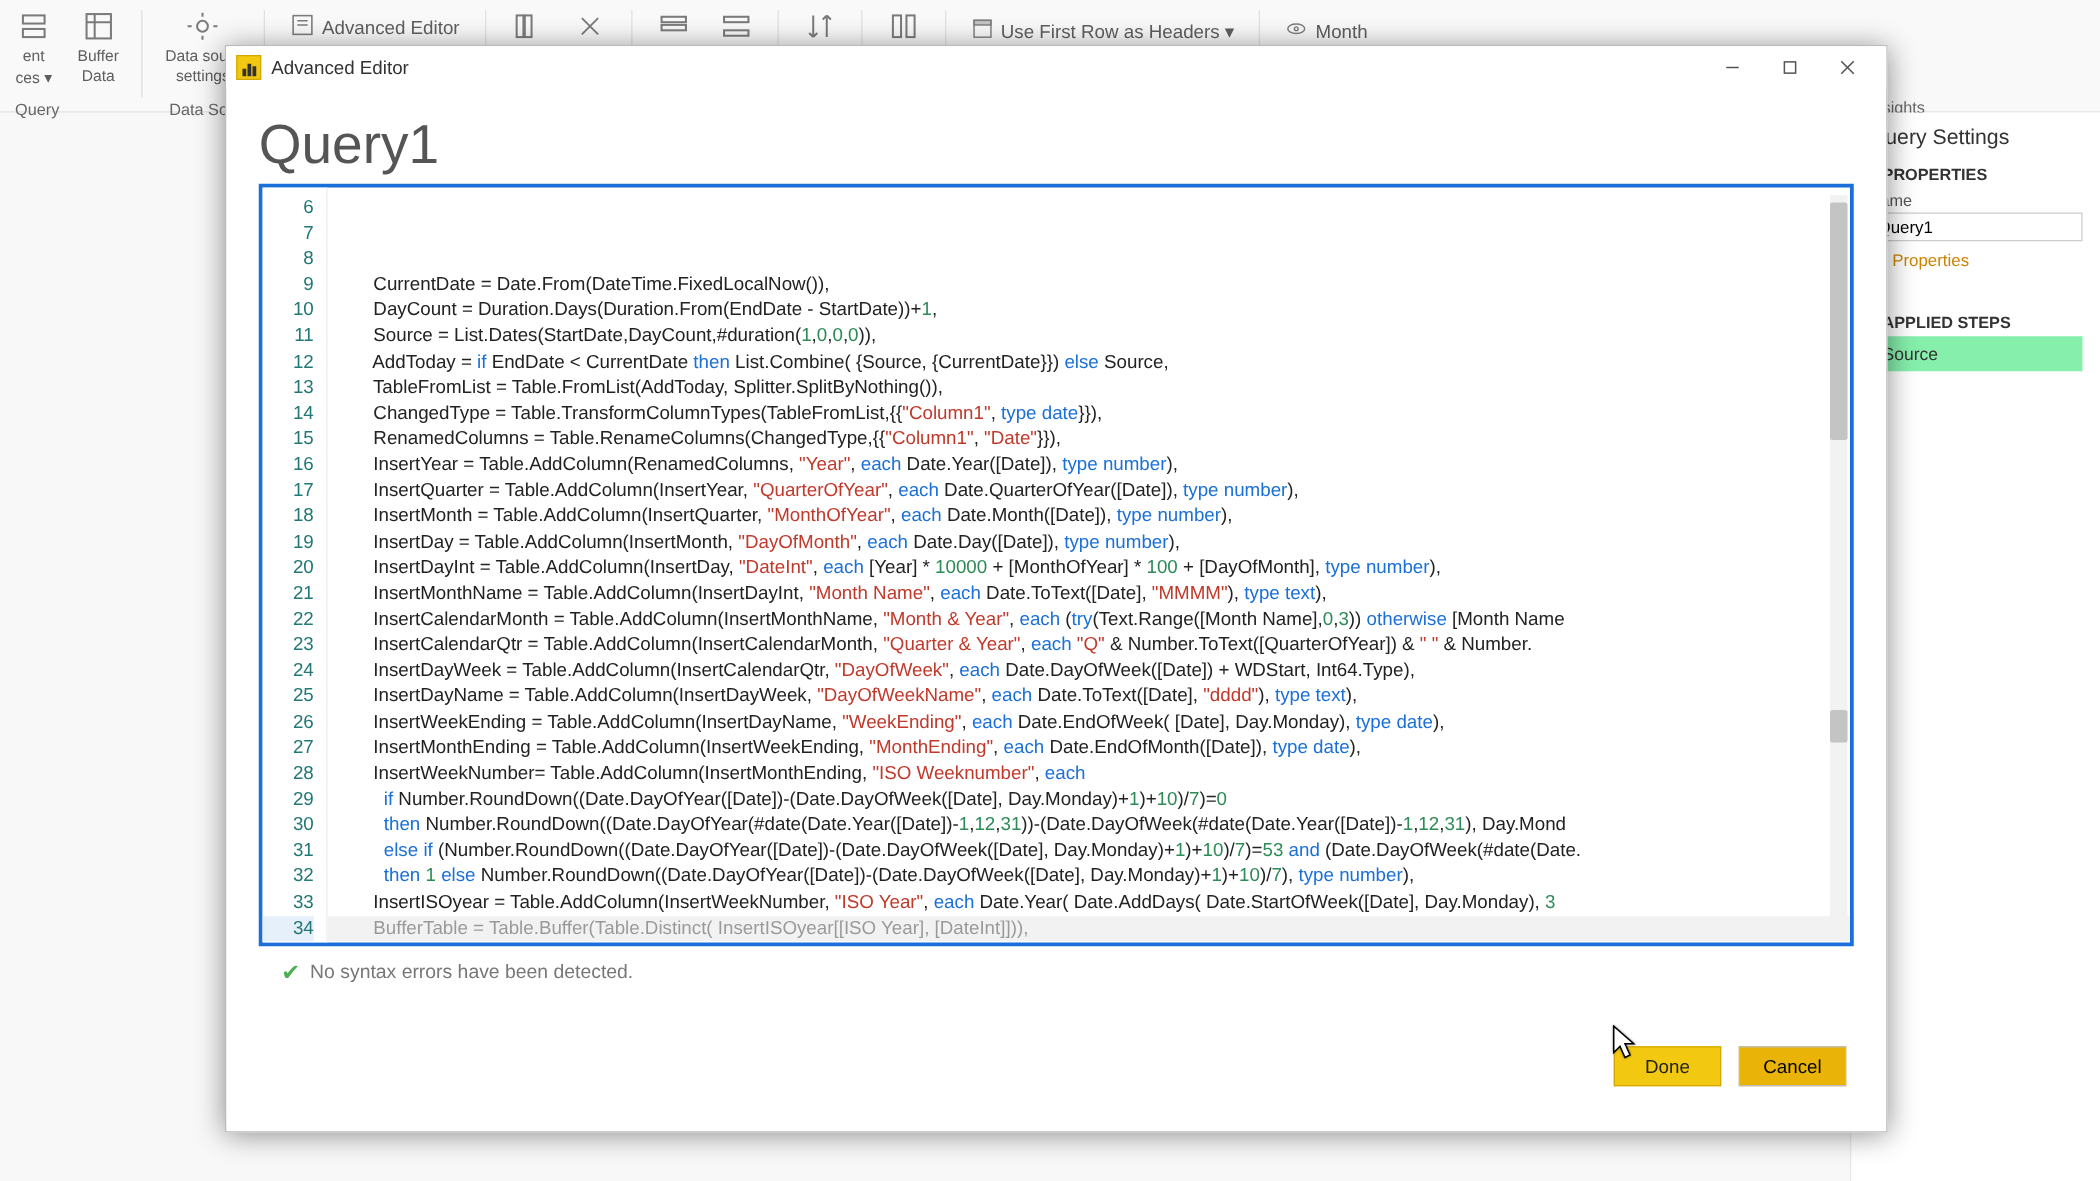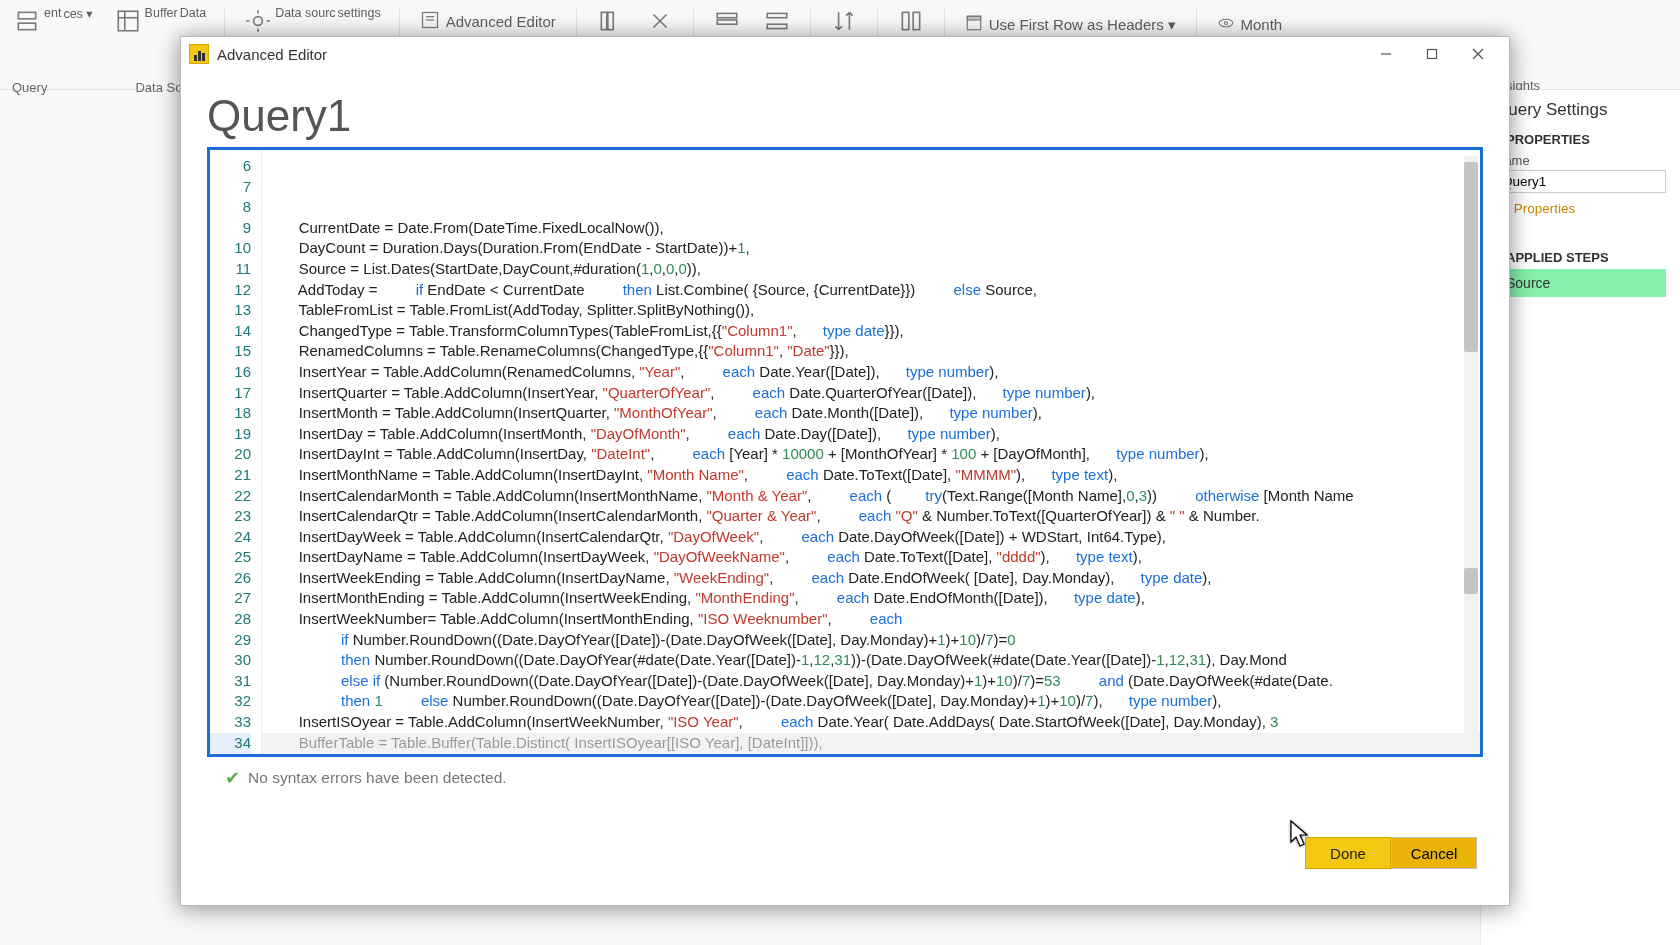--- a/index.html
+++ b/index.html
@@ -1,19 +1,19 @@
 <!DOCTYPE html>
 <html><head>
 <meta charset="utf-8">
 <style>
 * { margin: 0; padding: 0; box-sizing: border-box; font-family: "Segoe UI", Tahoma, sans-serif; }
 body { background: #f8f8f8; width: 1680px; height: 945px; overflow: hidden; position: relative; }
 
 .ribbon { height: 90px; background: #fafafa; border-bottom: 1px solid #e0e0e0; display: flex; align-items: flex-start; padding: 4px 6px; gap: 8px; filter: blur(0.3px); opacity: 0.85; }
-.ribbon-group { display: flex; flex-direction: row; gap: 2px; padding: 2px 6px; font-size: 12.5px; color: #444; }
+.ribbon-group { display: flex; flex-direction: column; align-items: center; gap: 2px; padding: 2px 6px; font-size: 12.5px; color: #444; }
 .ribbon-icon { width: 30px; height: 30px; display:flex; align-items:center; justify-content:center; color:#555; }
 .ribbon-icon svg { width: 26px; height: 26px; stroke: #666; fill: none; stroke-width: 1.5; }
 .ribbon-sep { width:1px; background:#ddd; height:70px; margin:4px 4px; }
 .ribbon-text { display:flex; align-items:center; gap:6px; font-size:15px; color:#444; padding:6px 8px; }
 
 .section-label { font-size: 13px; color: #666; padding: 4px 10px; }
 
 .panel-right { position:absolute; right:0; top:90px; width:200px; bottom:0; background:#fff; border-left:1px solid #e8e8e8; padding:10px 14px; }
 .panel-right h3 { font-size: 17px; font-weight: 400; color:#333; margin-bottom: 12px; }
 .collapsible { font-size: 13px; font-weight:600; color:#333; display:flex; align-items:center; gap:6px; margin-top:8px; }
@@ -35,34 +35,34 @@
 .query-name { font-size: 44px; color:#555; font-weight:300; margin-bottom:6px; }
 .options-row { display:flex; align-items:center; gap:14px; position:absolute; right:34px; top:118px; }
 .display-options { font-size:16px; color:#555; display:flex; align-items:center; gap:6px; }
 .help-circle { width:28px; height:28px; border-radius:50%; background:#2778b5; color:#fff; display:flex; align-items:center; justify-content:center; font-weight:bold; font-size:18px; }
 
 .editor-wrap { border:3px solid #1a6fd8; margin-top:6px; height:610px; background:#fff; position:relative; overflow:hidden; }
 .editor-inner { display:flex; height:100%; }
 .gutter { width:52px; background:#fff; border-right:1px solid #eee; font-family: Consolas, "Courier New", monospace; font-size:15px; color:#277; text-align:right; padding:6px 10px 0 0; line-height:20.6px; }
 .gutter div.selected-ln { background:#e6f0fa; }
 .code-area { flex:1; padding:6px 0 0 8px; font-family: Consolas, "Courier New", monospace; font-size:15px; color:#222; line-height:20.6px; white-space:pre; overflow:hidden; position:relative; }
-.code-area .kw { color:#1a6fd8;margin-left:34px; }
-.code-area .ty { color:#1a6fd8;margin-left:22px; }
+.code-area .kw { color:#1a6fd8; }
+.code-area .ty { color:#1a6fd8; }
 .code-area .str { color:#c0392b; }
 .code-area .num { color:#2e8b57; }
 .code-area .plain { color:#222; }
 .code-scrollbar { position:absolute; right:2px; top:6px; width:14px; height:calc(100% - 12px); background:#f2f2f2; }
 .code-thumb { position:absolute; right:2px; top:12px; width:14px; height:190px; background:#c4c4c4; border-radius:2px; }
 .code-thumb2 { position:absolute; right:2px; top:418px; width:14px; height:26px; background:#c4c4c4; border-radius:2px; }
 .current-line-hl { position:absolute; left:0; right:0; height:20.6px; background:#e9e9e9; opacity:0.6; }
 
 .status-row { display:flex; align-items:center; gap:8px; padding:10px 4px 4px 18px; font-size:15.5px; color:#777; }
 .check-icon { color:#4caf50; font-size:18px; }
 
-.dialog-buttons { display:flex; position:absolute; right:32px; bottom:36px; }
+.dialog-buttons { display:flex; gap:14px; position:absolute; right:32px; bottom:36px; }
 .btn { width:86px; height:32px; font-size:15px; border:1px solid #bbb; background:#eab308; cursor:pointer; }
 .btn-primary { background:#f2c811; border-color:#d4a800; color:#222; }
 
 .cursor-img { position:absolute; left:1290px; top:820px; z-index:999; pointer-events:none; }
 .cursor-img svg { filter: drop-shadow(0 0 1px rgba(0,0,0,0.6)); }
 
 .ln { display:block; }
 .fold { color:#888; display:inline-block; width:12px; }
 </style>
 </head>

